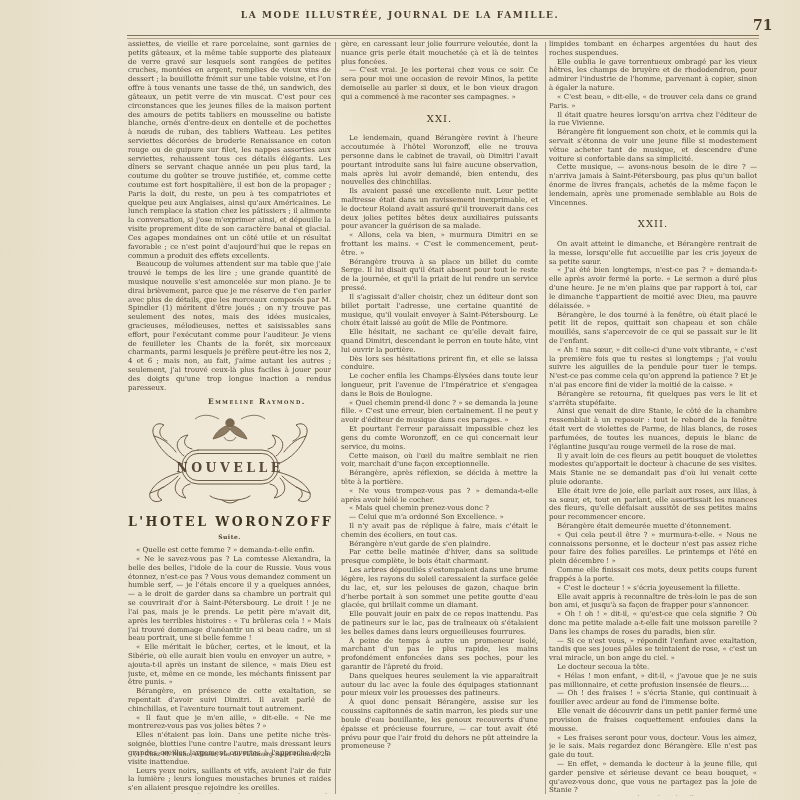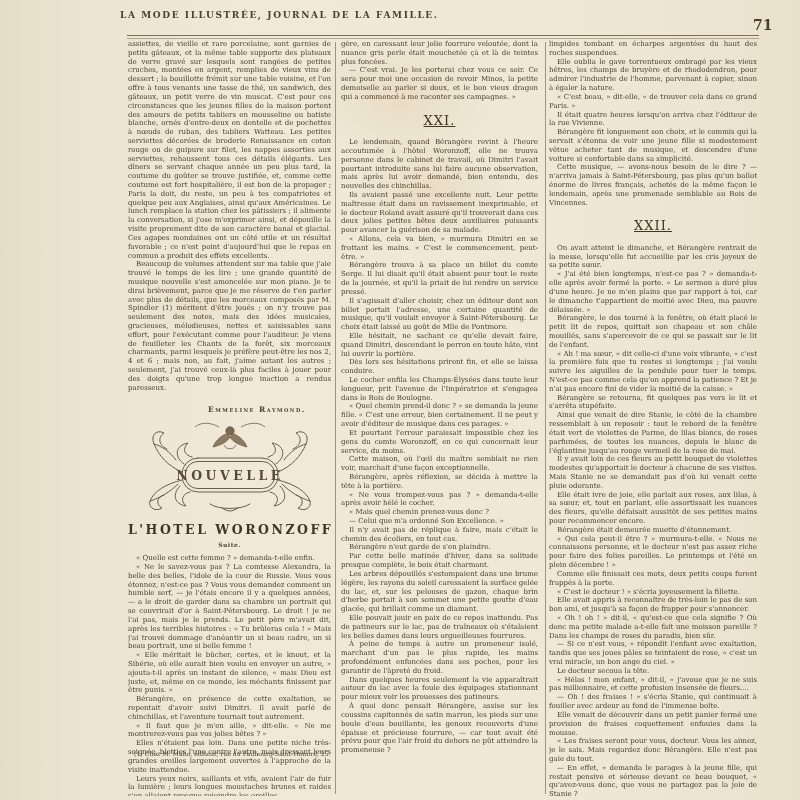--- a/index.html
+++ b/index.html
@@ -8,43 +8,43 @@
     background:
       radial-gradient(140px 90px at 400px 100px, rgba(196,164,92,.16), rgba(196,164,92,0) 70%),
       radial-gradient(120px 80px at 430px 190px, rgba(190,150,70,.13), rgba(190,150,70,0) 70%),
       radial-gradient(90px 60px at 200px 300px, rgba(180,150,80,.10), rgba(180,150,80,0) 70%),
       radial-gradient(110px 70px at 660px 620px, rgba(185,155,85,.08), rgba(185,155,85,0) 70%),
       linear-gradient(90deg,#e6ddc6 0%,#ece4d1 10%,#f0e9d8 30%,#efe8d6 70%,#ece4d0 92%,#e9e0ca 100%);
     font-family:"DejaVu Serif","Liberation Serif",serif;
     color:#473b2b;
   }
   .masthead{
-    position:absolute;top:10px;left:120px;width:560px;text-align:left;
+    position:absolute;top:10px;left:120px;width:560px;text-align:center;
     font-size:9px;font-weight:bold;letter-spacing:1.6px;color:#4c3f2e;
   }
   .folio{position:absolute;top:17px;left:753px;font-size:14px;font-weight:bold;color:#4c3f2e;}
   .head-rule{position:absolute;top:35px;left:127px;width:632px;height:2px;
     border-top:1px solid #7f7058;border-bottom:1px solid #b4a488;}
   .vrule{position:absolute;top:42px;height:752px;width:1px;background:#a2937a;}
   #vrule-1{left:335px;}
   #vrule-2{left:545px;}
   .col{position:absolute;top:40px;height:756px;overflow:hidden;
     font-size:7px;line-height:1.26;text-align:justify;color:#4a3d2c;}
   #col-left{left:128px;width:203px;}
   #col-mid{left:341px;width:197px;}
   #col-right{left:549px;width:208px;}
   p.para{margin:0;text-indent:8px;}
   .continued p.para:first-child{text-indent:0;}
   .signature{text-align:center;padding-left:55px;font-size:7.5px;font-weight:bold;
-    font-variant:small-caps;letter-spacing:1.5px;margin:12px 0 6px;}
+    font-variant:small-caps;letter-spacing:1.5px;margin:4px 0 6px;}
   .banner{width:180px;margin:4px auto 2px;display:block;}
   .story-title{text-align:center;font-size:12.5px;font-weight:bold;letter-spacing:2.5px;
     margin:6px 0 3px;color:#41351f;white-space:nowrap;}
   .story-subtitle{text-align:center;font-size:6px;font-weight:bold;letter-spacing:.5px;margin:0 0 6px;}
-  .chapter{text-align:center;font-size:13px;letter-spacing:1px;margin:11px 0 9px;color:#41351f;text-decoration:underline;}
+  .chapter{text-align:center;font-size:10px;letter-spacing:1px;margin:11px 0 9px;color:#41351f;}
   .footnote{position:absolute;left:0;bottom:38px;width:100%;font-size:6.2px;text-indent:6px;
     background:transparent;}
   .story-block{max-height:248px;overflow:hidden;}
 </style>
 </head>
 <body>
 
 <div class="masthead">LA MODE ILLUSTRÉE, JOURNAL DE LA FAMILLE.</div>
 <div class="folio">71</div>
 <div class="head-rule"></div>
@@ -158,16 +158,16 @@
       <p class="para">Comme elle finissait ces mots, deux petits coups furent frappés à la porte.</p>
       <p class="para">« C'est le docteur ! » s'écria joyeusement la fillette.</p>
       <p class="para">Elle avait appris à reconnaître de très-loin le pas de son bon ami, et jusqu'à sa façon de frapper pour s'annoncer.</p>
       <p class="para">« Oh ! oh ! » dit-il, « qu'est-ce que cela signifie ? Où donc ma petite malade a-t-elle fait une moisson pareille ? Dans les champs de roses du paradis, bien sûr.</p>
       <p class="para">— Si ce n'est vous, » répondit l'enfant avec exaltation, tandis que ses joues pâles se teintaient de rose, « c'est un vrai miracle, un bon ange du ciel. »</p>
       <p class="para">Le docteur secoua la tête.</p>
       <p class="para">« Hélas ! mon enfant, » dit-il, « j'avoue que je ne suis pas millionnaire, et cette profusion insensée de fleurs....</p>
       <p class="para">— Oh ! des fraises ! » s'écria Stanie, qui continuait à fouiller avec ardeur au fond de l'immense boîte.</p>
       <p class="para">Elle venait de découvrir dans un petit panier fermé une provision de fraises coquettement enfouies dans la mousse.</p>
       <p class="para">« Les fraises seront pour vous, docteur. Vous les aimez, je le sais. Mais regardez donc Bérangère. Elle n'est pas gaie du tout.</p>
-      <p class="para">— En effet, » demanda le parages à la jeune fille, qui restait pensive et sérieuse devant ce beau bouquet, « qu'avez-vous donc, que vous ne partagez pas la joie de Stanie ?</p>
+      <p class="para">— En effet, » demanda le docteur à la jeune fille, qui garder pensive et sérieuse devant ce beau bouquet, « qu'avez-vous donc, que vous ne partagez pas la joie de Stanie ?</p>
       <p class="para">— Je n'ai pas sa santé, » répondit-elle, « et je ne sais pourquoi cette caisse ait été ouverte sans attendre un messager. »</p>
     </div>
 </div>
 
 </body></html>

